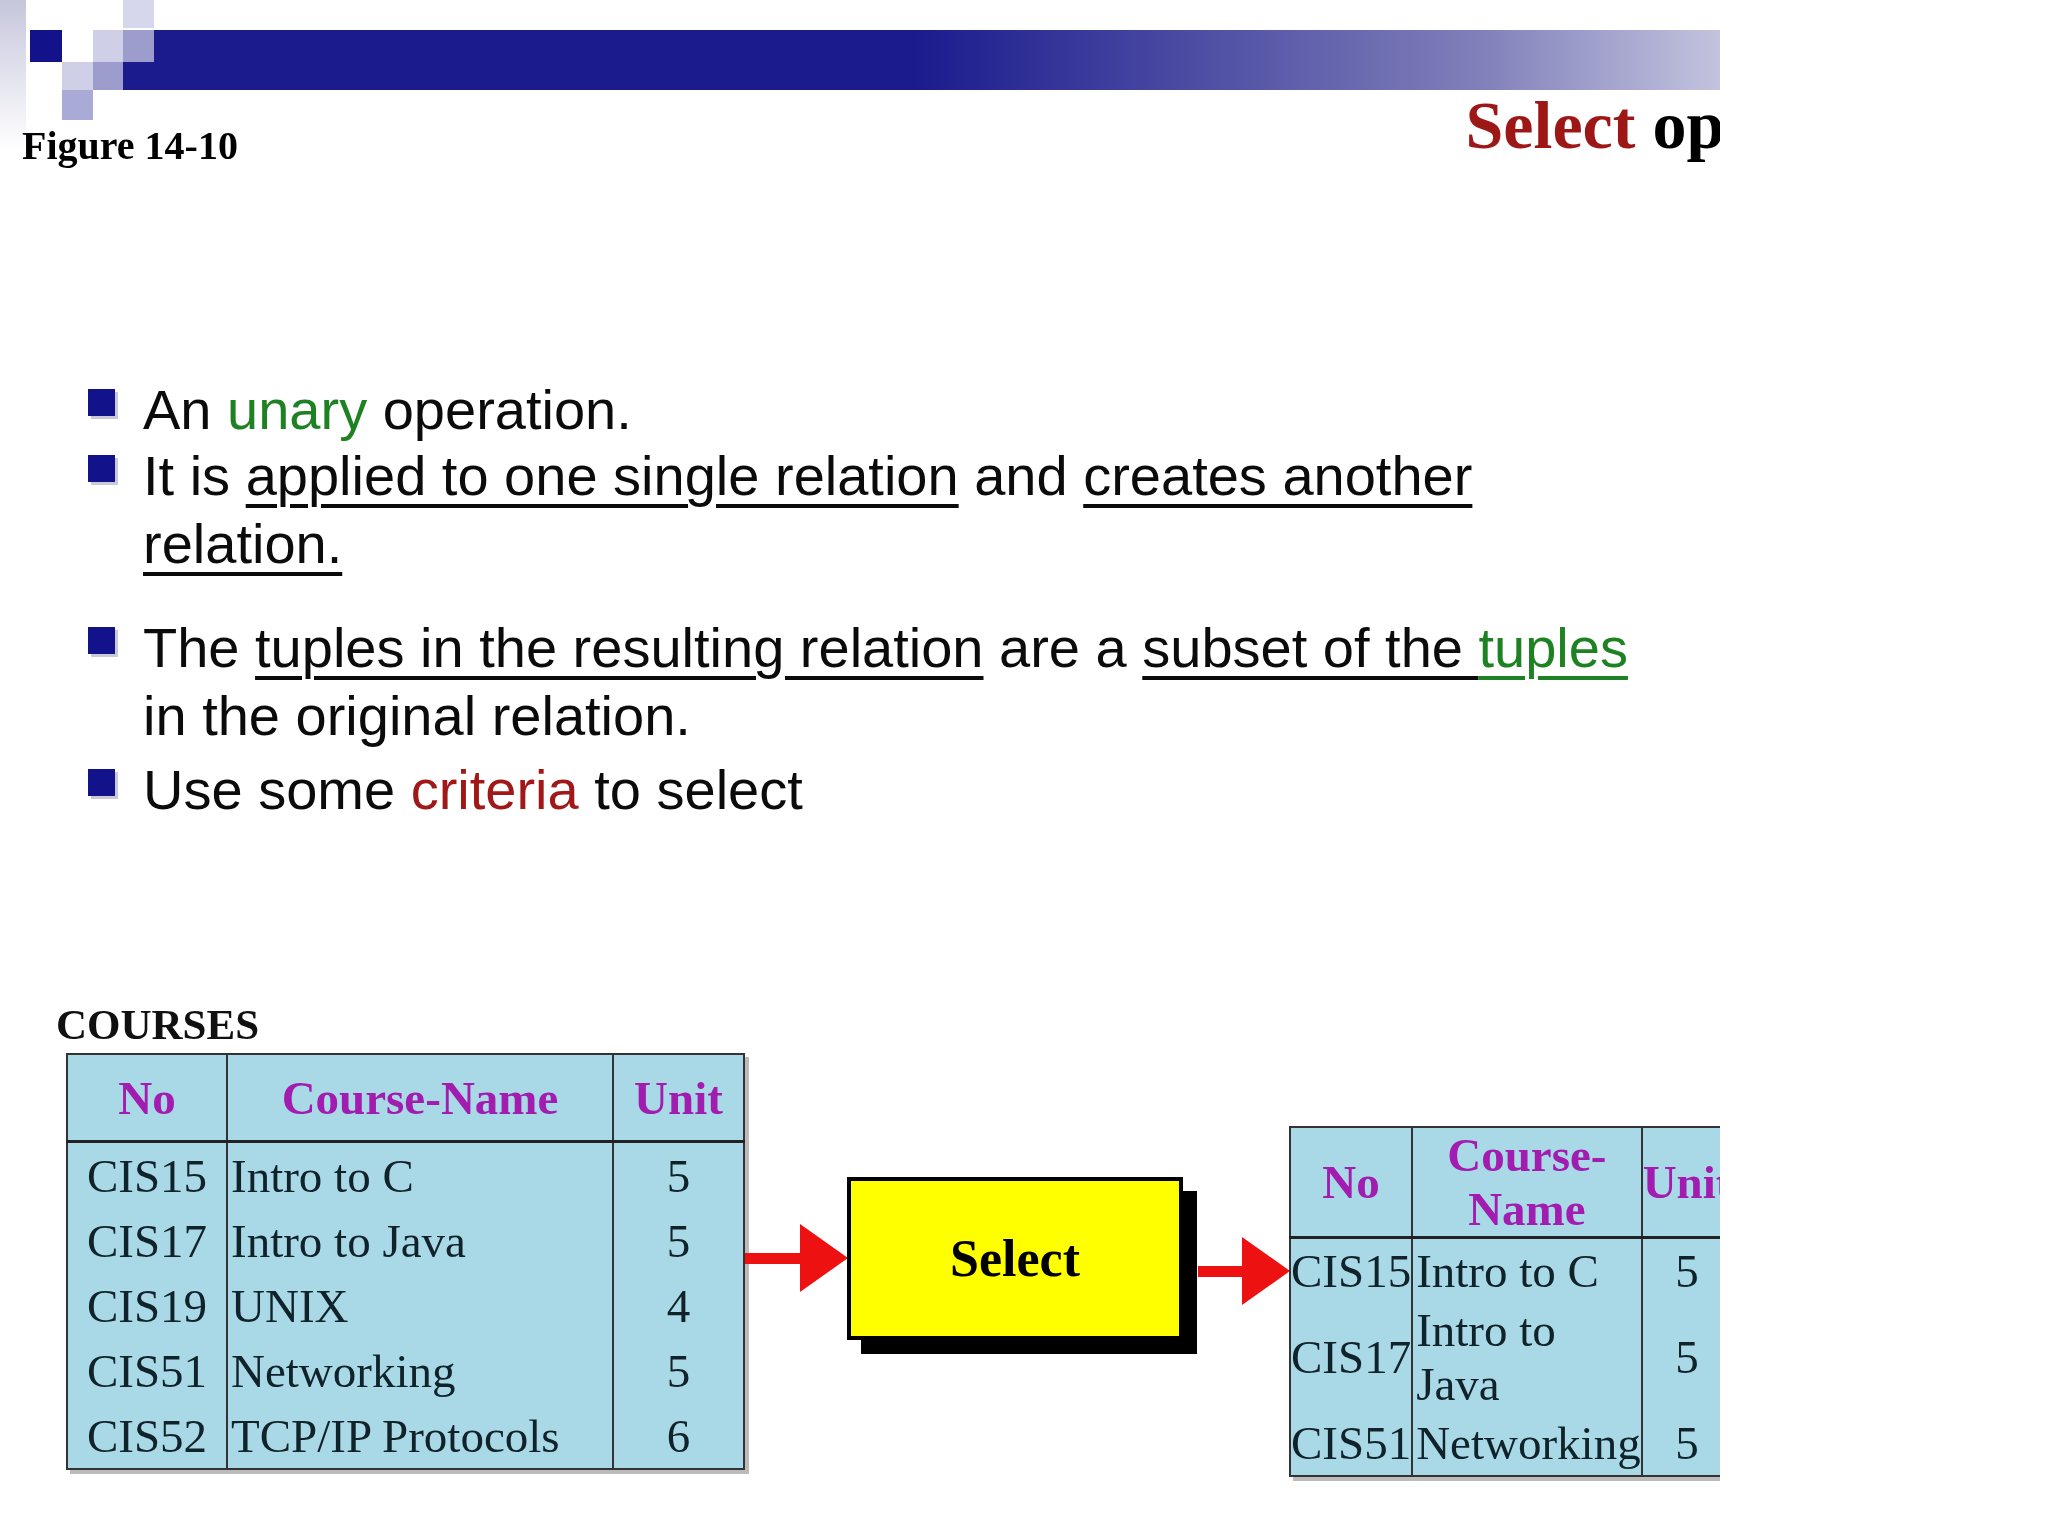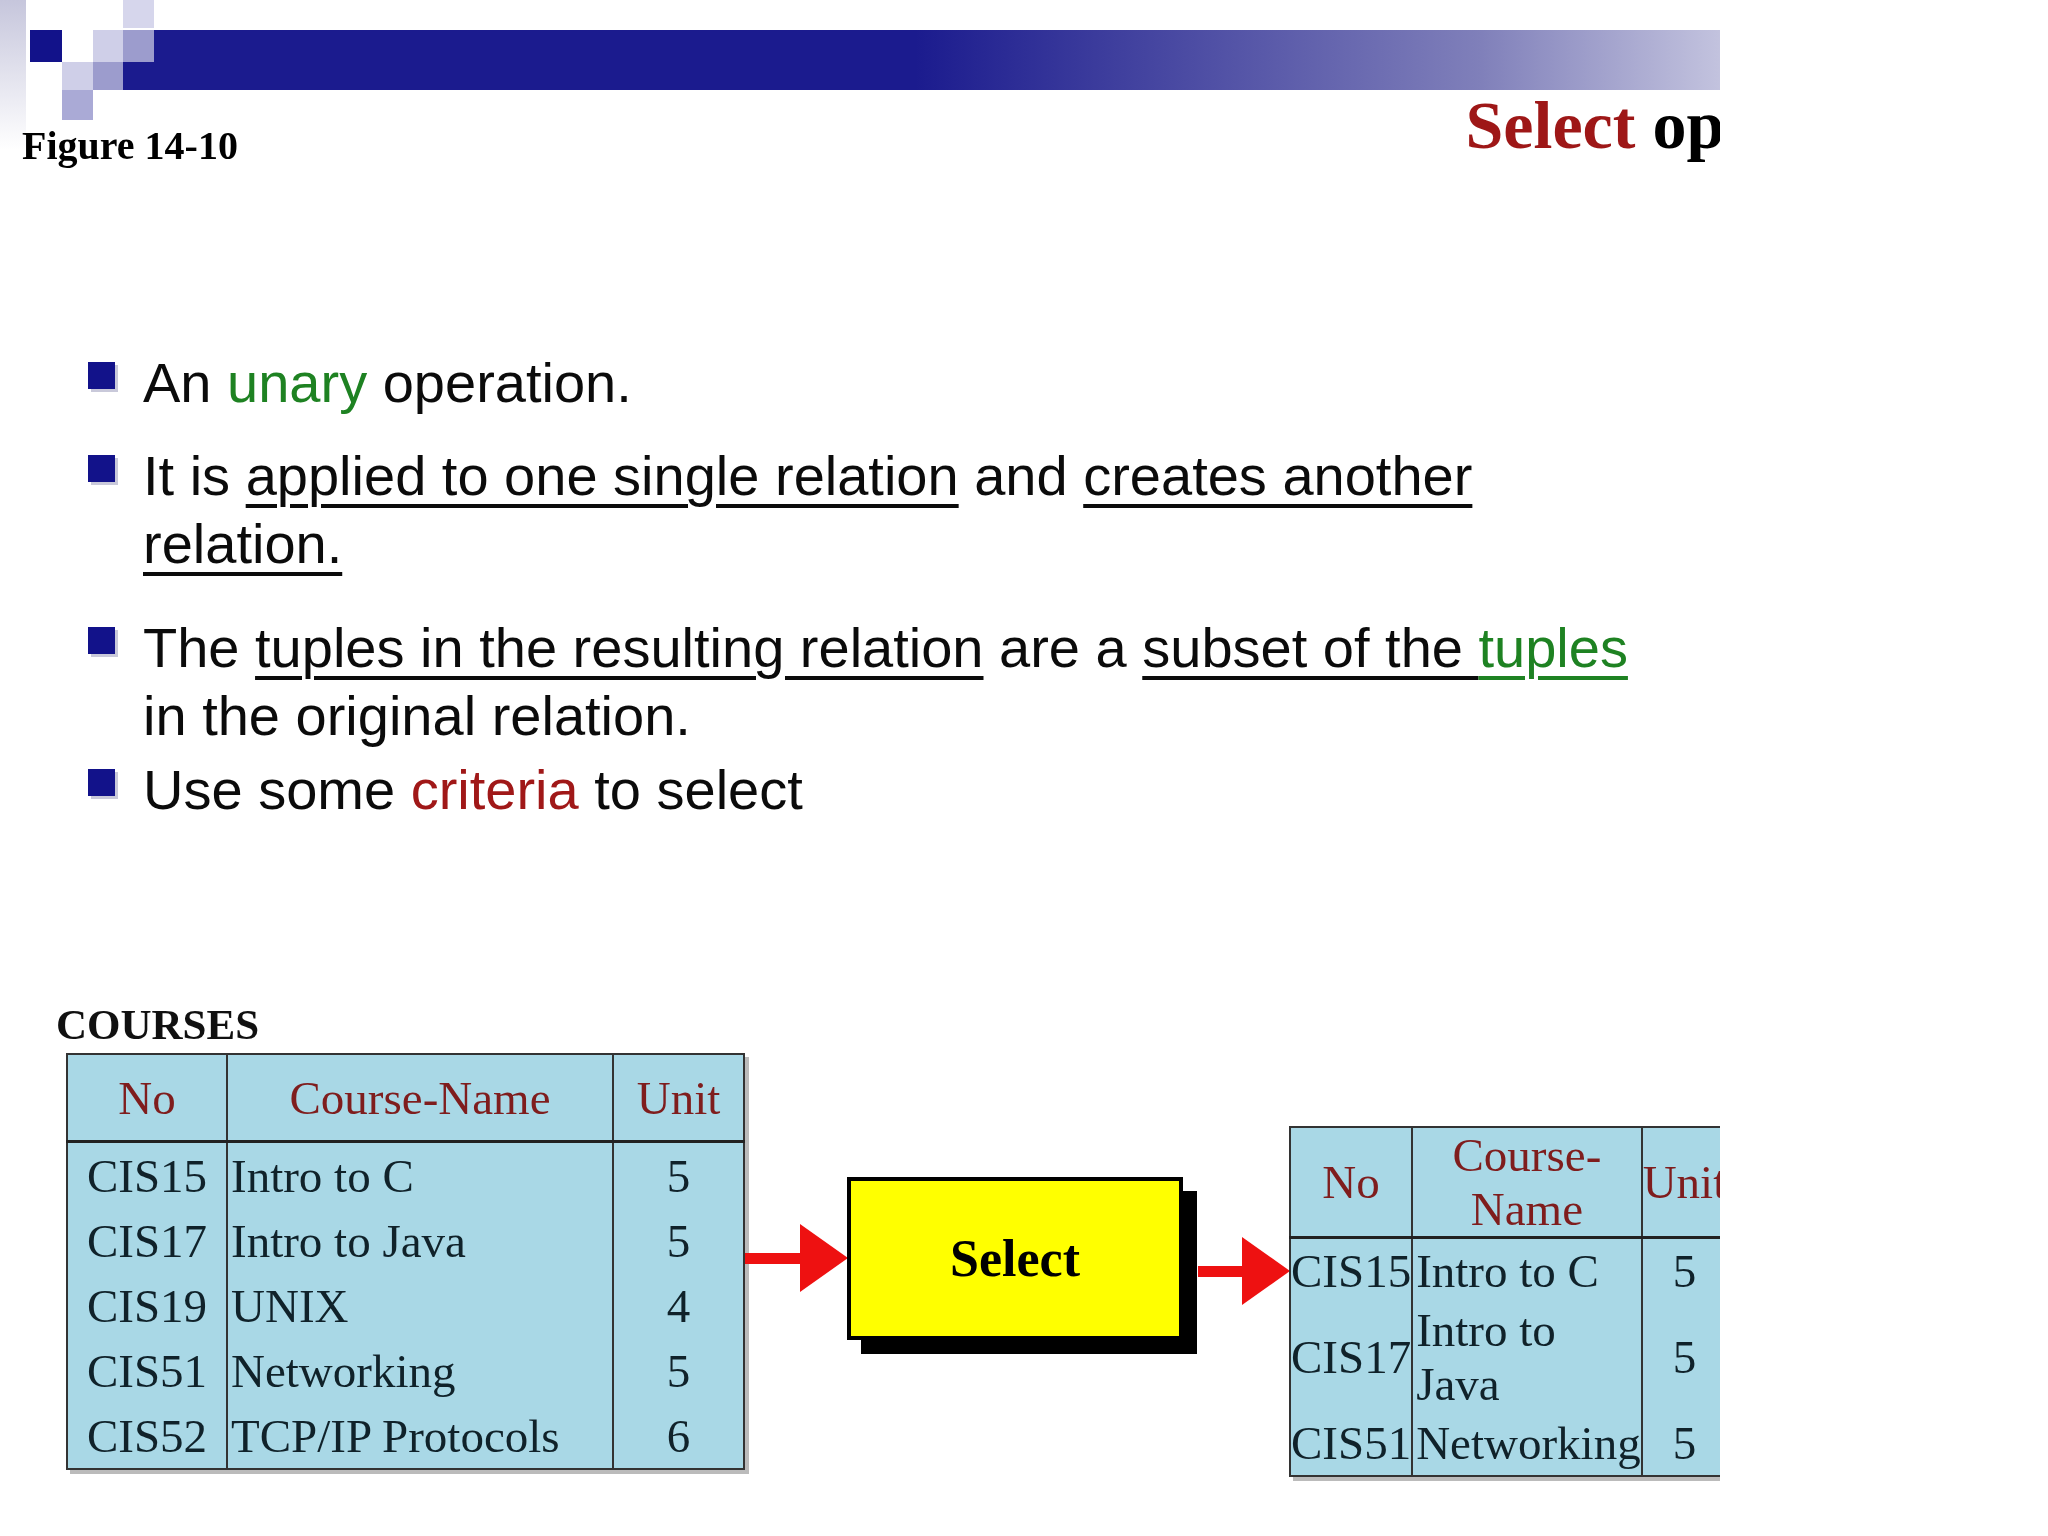--- a/index.html
+++ b/index.html
@@ -38,21 +38,21 @@
 
   
   .courses-label{position:absolute;left:56px;top:1000px;
                  font-family:"Liberation Serif",serif;font-weight:bold;font-size:43px;color:#101010;}
   .rel-table{position:absolute;border-collapse:collapse;background:#a9d8e6;
              box-shadow:4px 4px 0 rgba(60,60,60,0.35);
              font-family:"Liberation Serif",serif;font-size:47px;color:#10222a;}
   .rel-table td,.rel-table th{padding:0;border:0 solid #333;}
   .rel-table td+td,.rel-table th+th{border-left:2px solid #333;border-radius:17px;}
   .rel-table{border:2px solid #333;}
-  .rel-table th{color:#7f1d1d;font-weight:normal;border-bottom:3px solid #222;}
+  .rel-table th{color:#a21caf;font-weight:bold;border-bottom:3px solid #222;}
   .rel-table .c-no{text-align:center;}
   .rel-table .c-name{text-align:left;padding-left:3px;}
   .rel-table .c-unit{text-align:center;margin-top:8px;}
   .t-left{left:66px;top:1053px;}
   .t-left th{height:85px;}
   .t-left td{height:65px;}
   .t-right{left:1289px;top:1126px;}
   .t-right th{height:80px;}
   .t-right td{height:64px;}
 
@@ -81,21 +81,21 @@
   <div class="sq sq-navy"></div>
   <div class="sq sq-lav1"></div>
   <div class="sq sq-pur1"></div>
   <div class="sq sq-lav2"></div>
   <div class="sq sq-pur2"></div>
   <div class="sq sq-pur3"></div>
 
   <div class="figure-label">Figure 14-10</div>
   <div class="title"><span class="accent">Select</span><span> operation</span></div>
 
-  <div class="bullet" style="top:349px">
+  <div class="bullet" style="top:376px">
     <span class="bsq"></span>
     <div class="btext"><span>An </span><span class="green">unary</span><span> operation.</span></div>
   </div>
 
   <div class="bullet" style="top:442px">
     <span class="bsq"></span>
     <div class="btext">
       <div><span>It is </span><span class="u">applied to one single relation</span><span> and </span><span class="u">creates another</span></div>
       <div><span class="u">relation.</span></div>
     </div>

